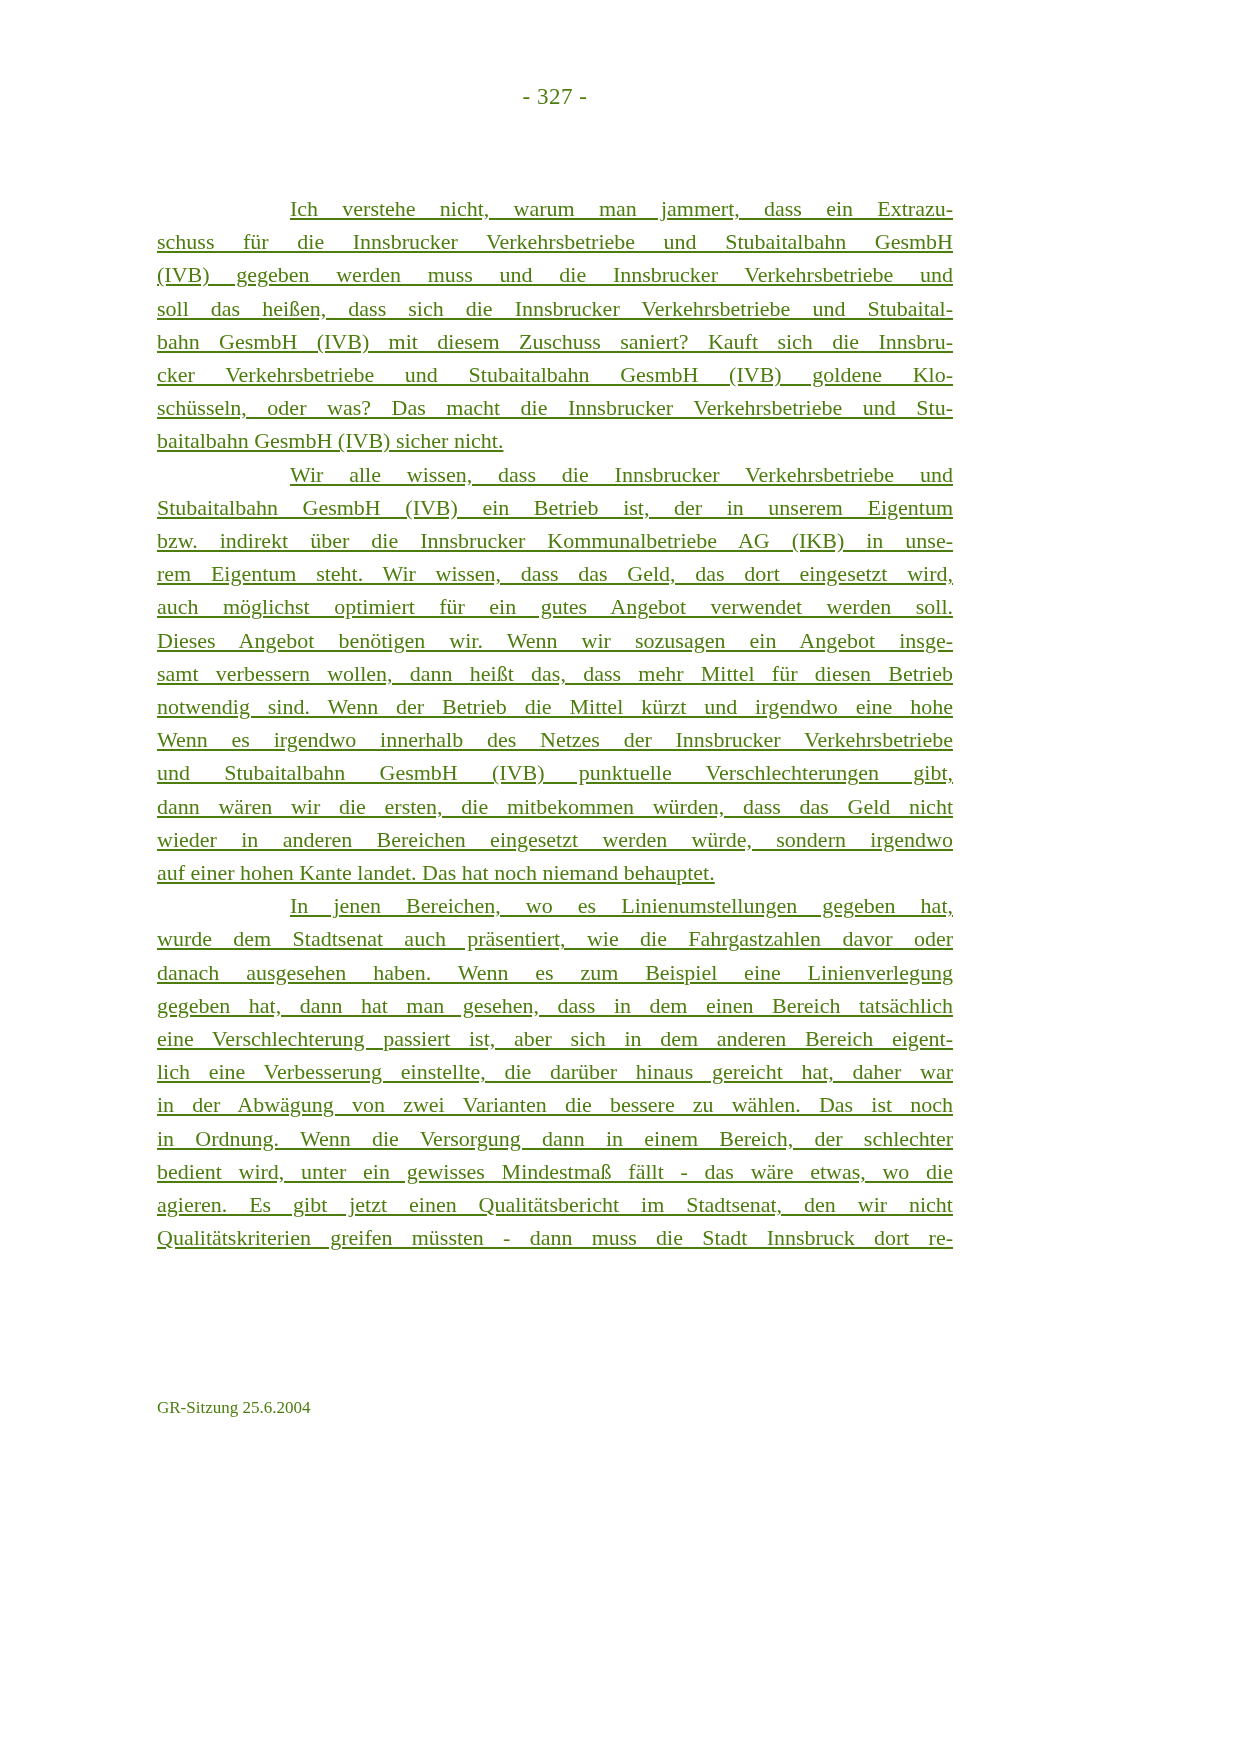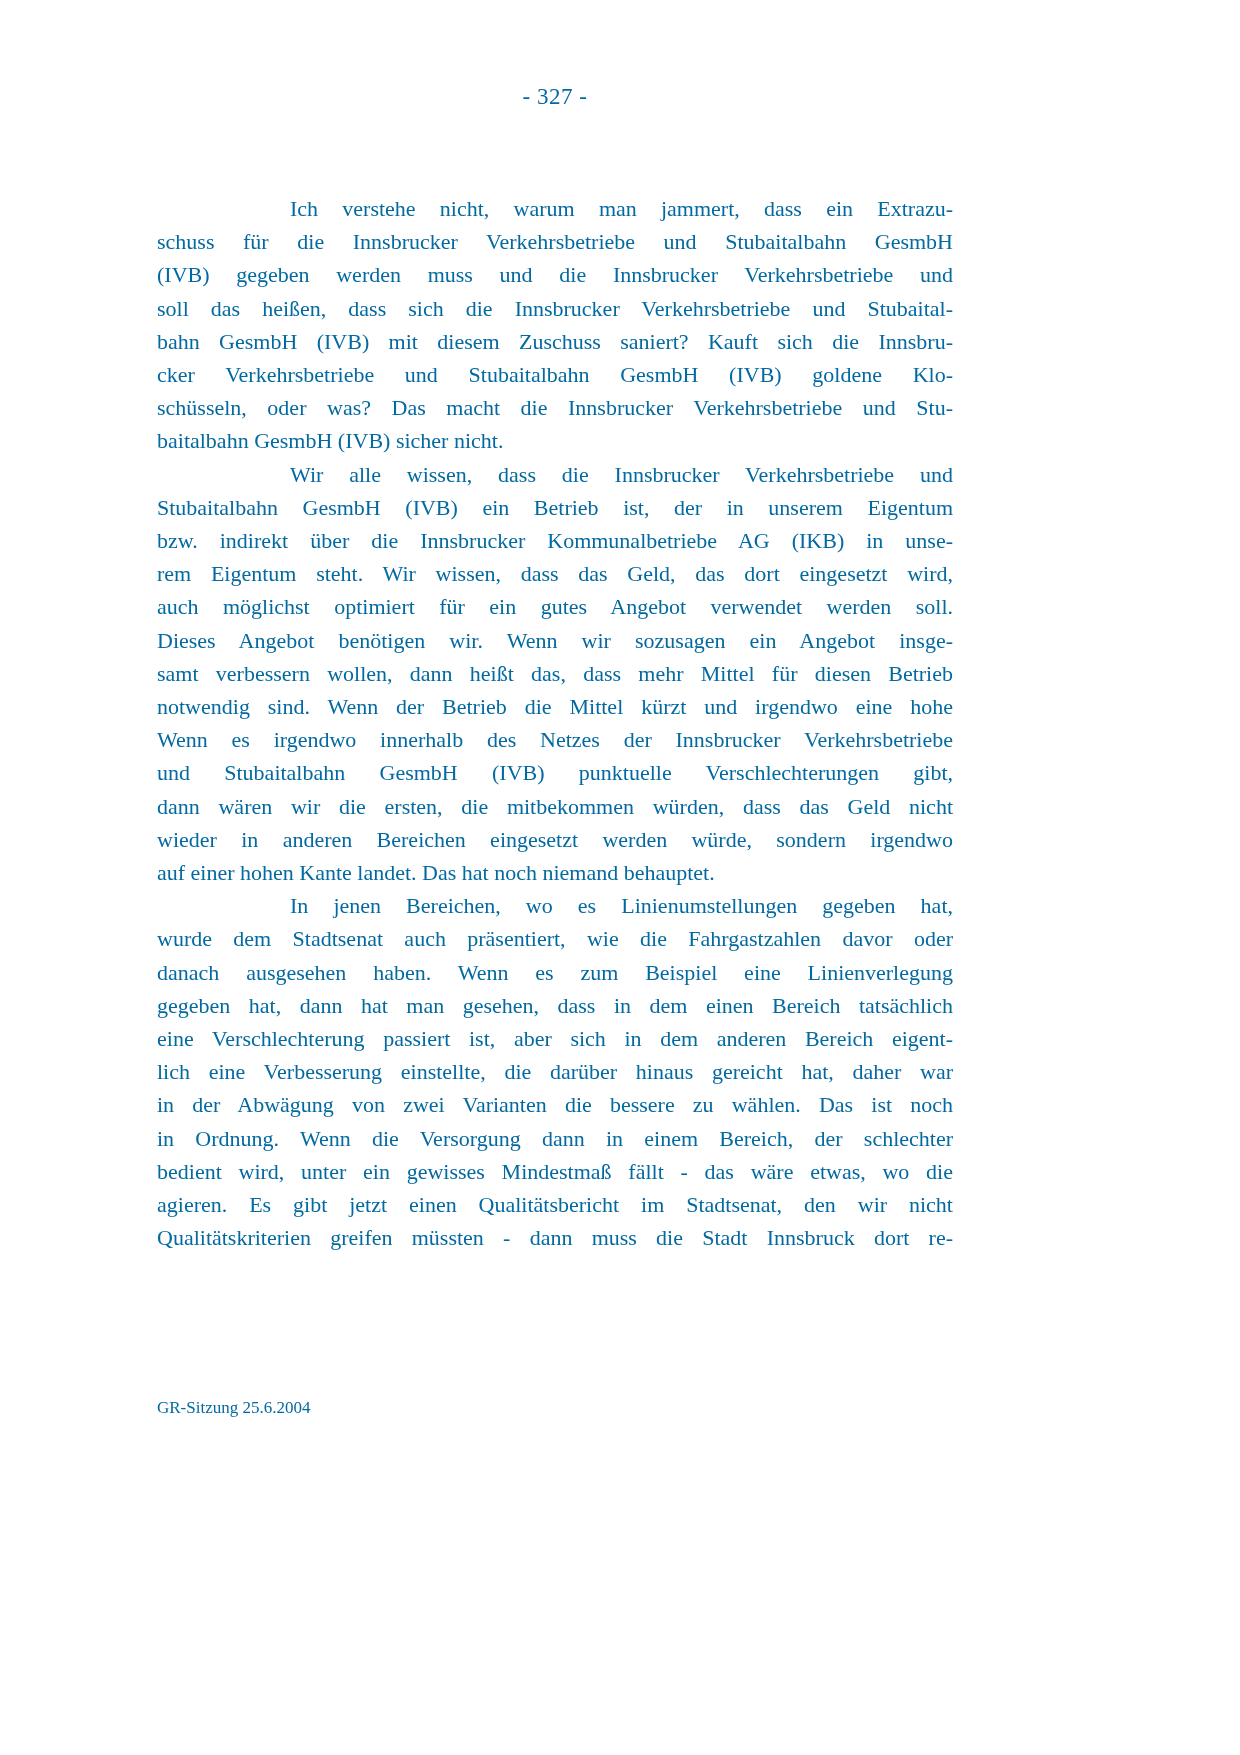--- a/index.html
+++ b/index.html
@@ -5,21 +5,21 @@
   html, body {
     margin: 0;
     padding: 0;
     background: #ffffff;
   }
   .page {
     position: relative;
     width: 1240px;
     height: 1755px;
     background: #ffffff;
-    color: #0369a1;
+    color: #4d7c0f;
     font-family: "Liberation Serif", "DejaVu Serif", serif;
     overflow: hidden;
   }
   .content {
     position: absolute;
     left: 157px;
     top: 0;
     width: 796px;
     height: 1755px;
   }
@@ -35,20 +35,21 @@
   .body-text {
     position: absolute;
     top: 192px;
     left: 0;
     width: 100%;
     font-size: 22px;
     line-height: 33.2px;
   }
   .paragraph {
     margin: 0;
+    text-decoration: underline;
   }
   .line {
     text-align: justify;
     text-align-last: justify;
     white-space: normal;
   }
   .line.first {
     text-indent: 133px;
   }
   .line.final {

